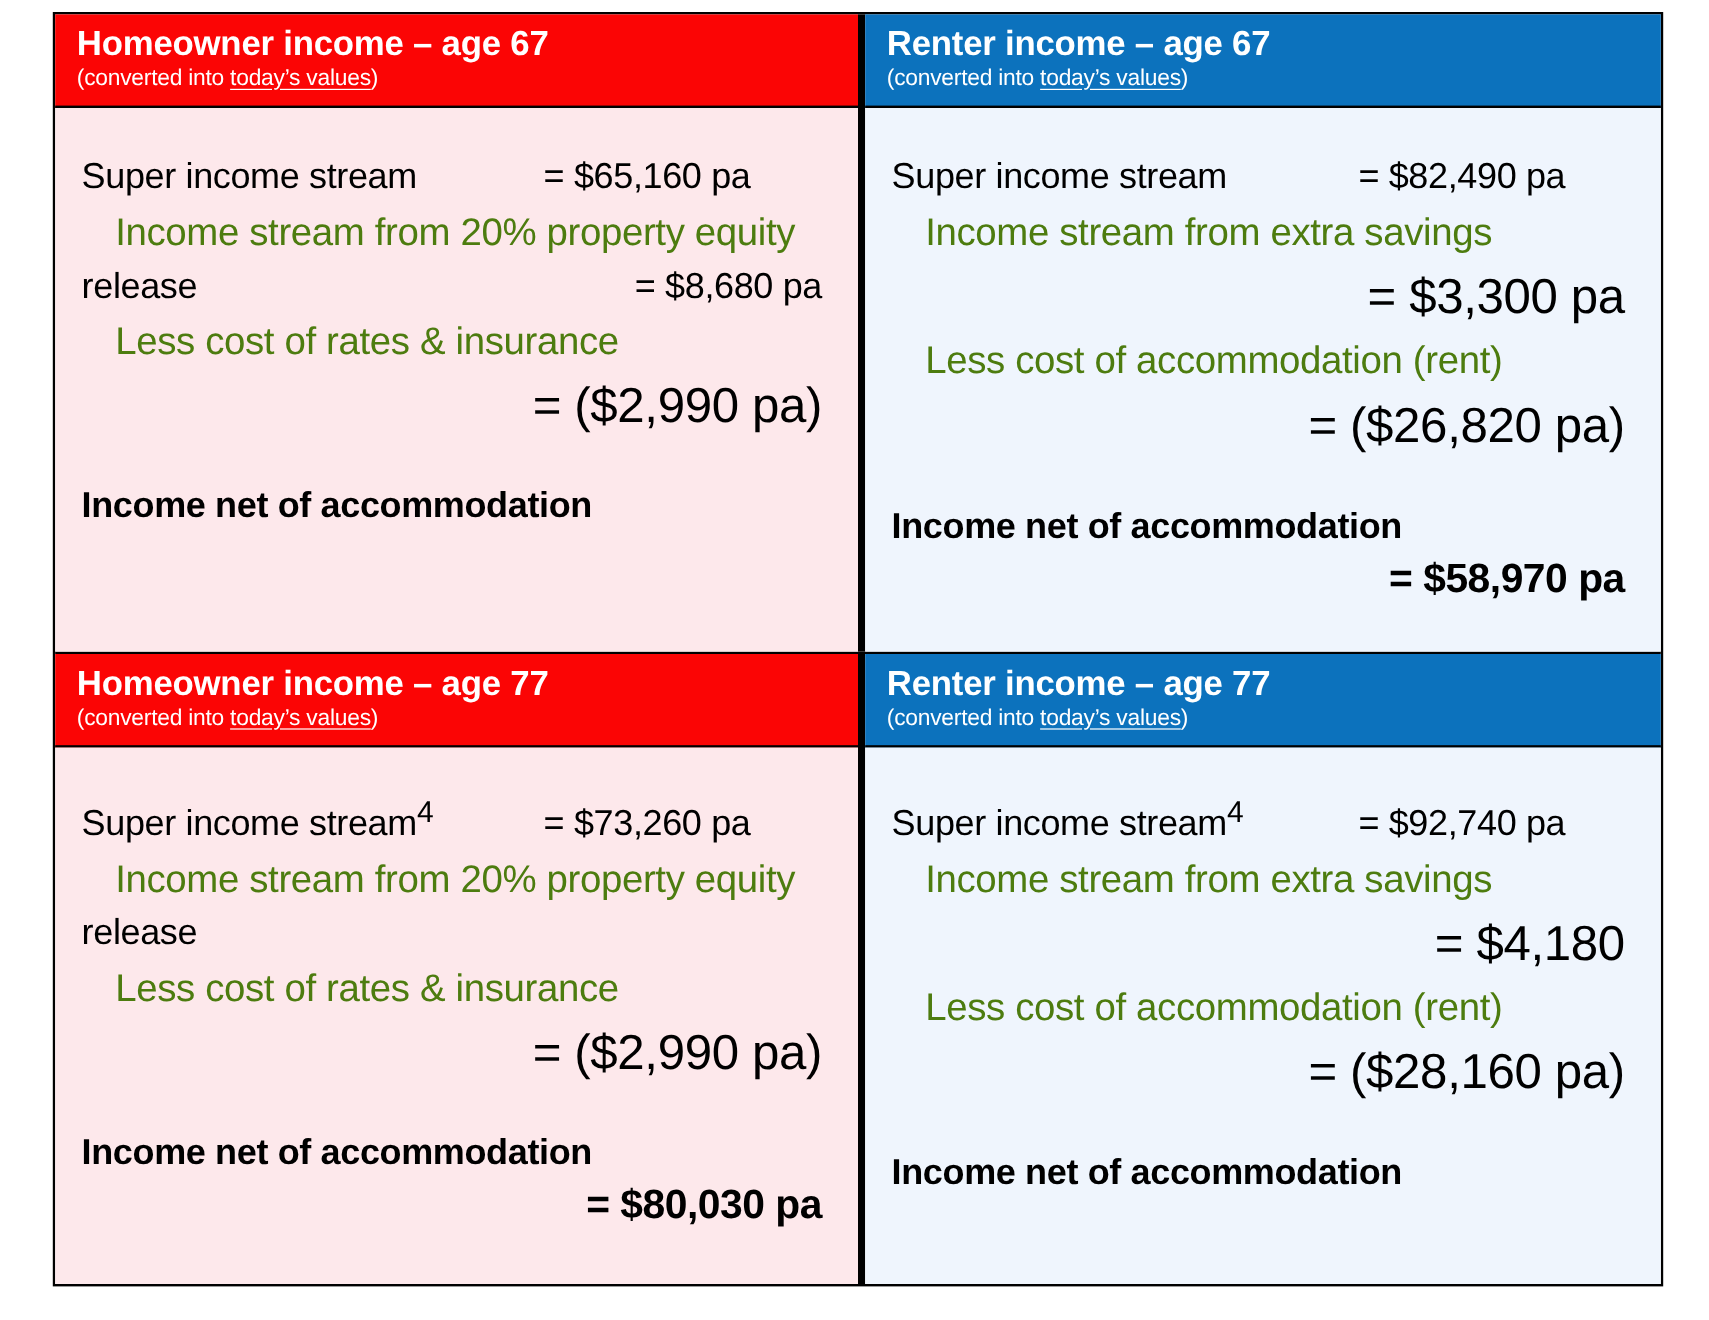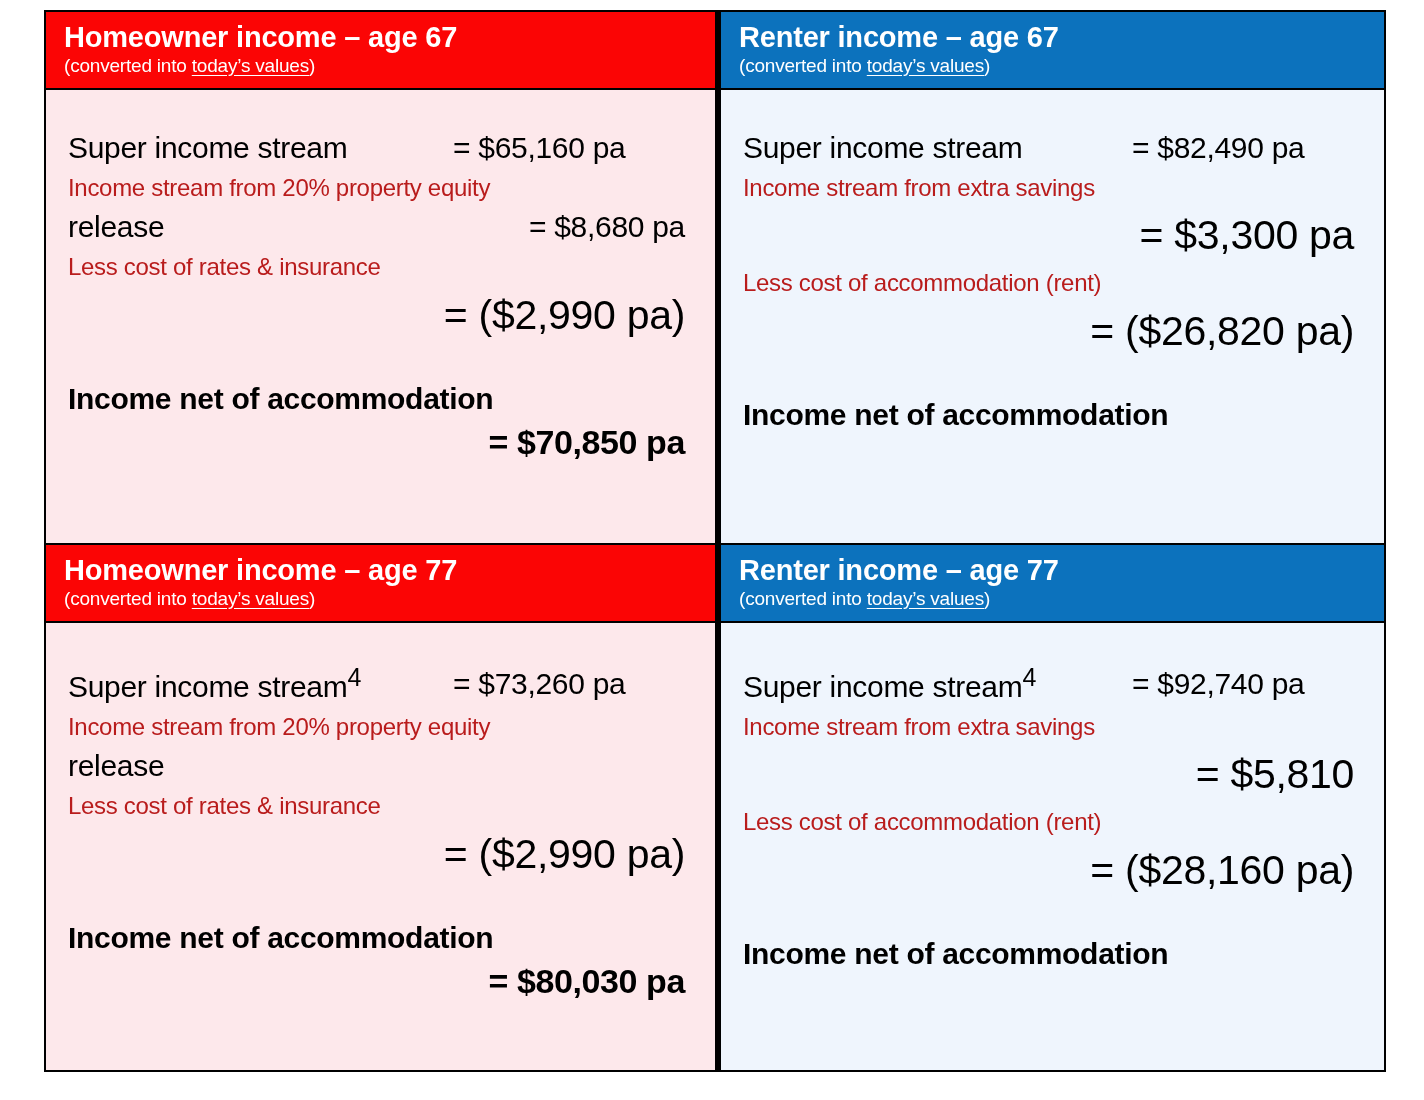--- a/index.html
+++ b/index.html
@@ -72,32 +72,33 @@
 
   .quad-body {
     flex: 1 1 auto;
     box-sizing: border-box;
     padding: 36px 22px 10px 22px;
   }
   .quad-body.pink { background: #fde8eb; }
   .quad-body.ice  { background: #eff5fd; }
 
   .line {
-    font-size: 24px;
-    color: #b91c1c;
+    font-size: 32px;
+    color: #4d7c0f;
     line-height: 1.47;
     letter-spacing: -0.3px;
     white-space: nowrap;
+    margin-left: 28px;
   }
 
   .row2 {
     display: flex;
     flex-direction: row;
     justify-content: space-between;
-    align-items: center;
+    align-items: flex-end;
     font-size: 30px;
     line-height: 1.47;
     letter-spacing: -0.3px;
     white-space: nowrap;
   }
   .row2.inset-left  { padding-right: 8px; }
   .row2 .lbl { flex: 0 0 auto; }
   .row2 .amt { flex: 0 0 auto; }
 
   .right-only {
@@ -151,40 +152,40 @@
         </div>
         <div class="line">Income stream from 20% property equity</div>
         <div class="row2 inset-left">
           <span class="lbl">release</span>
           <span class="amt">= $8,680 pa</span>
         </div>
         <div class="line">Less cost of rates &amp; insurance</div>
         <div class="right-only">= ($2,990 pa)</div>
         <div class="gap"></div>
         <div class="total-label">Income net of accommodation</div>
-        <div class="total-amount">= $70,850 pa</div>
       </div>
     </div>
 
     <div class="quad right">
       <div class="quad-header blue">
         <div class="hdr-title">Renter income – age 67</div>
         <div class="hdr-sub"><span>(converted into </span><span class="u">today’s values</span><span>)</span></div>
       </div>
       <div class="quad-body ice">
         <div class="row2 inset-left">
           <span class="lbl">Super income stream</span>
           <span class="amt rt-amt-col">= $82,490 pa</span>
         </div>
         <div class="line">Income stream from extra savings</div>
         <div class="right-only">= $3,300 pa</div>
         <div class="line">Less cost of accommodation (rent)</div>
         <div class="right-only">= ($26,820 pa)</div>
         <div class="gap"></div>
         <div class="total-label">Income net of accommodation</div>
+        <div class="total-amount">= $58,970 pa</div>
       </div>
     </div>
   </div>
 
   <div class="band band-bottom">
 
     <div class="quad left">
       <div class="quad-header red">
         <div class="hdr-title">Homeowner income – age 77</div>
         <div class="hdr-sub"><span>(converted into </span><span class="u">today’s values</span><span>)</span></div>
@@ -210,21 +211,21 @@
       <div class="quad-header blue">
         <div class="hdr-title">Renter income – age 77</div>
         <div class="hdr-sub"><span>(converted into </span><span class="u">today’s values</span><span>)</span></div>
       </div>
       <div class="quad-body ice">
         <div class="row2 inset-left">
           <span class="lbl"><span>Super income stream</span><sup>4</sup></span>
           <span class="amt rt-amt-col">= $92,740 pa</span>
         </div>
         <div class="line">Income stream from extra savings</div>
-        <div class="right-only">= $5,810</div>
+        <div class="right-only">= $4,180</div>
         <div class="line">Less cost of accommodation (rent)</div>
         <div class="right-only">= ($28,160 pa)</div>
         <div class="gap"></div>
         <div class="total-label">Income net of accommodation</div>
       </div>
     </div>
   </div>
 
 </div>
 

